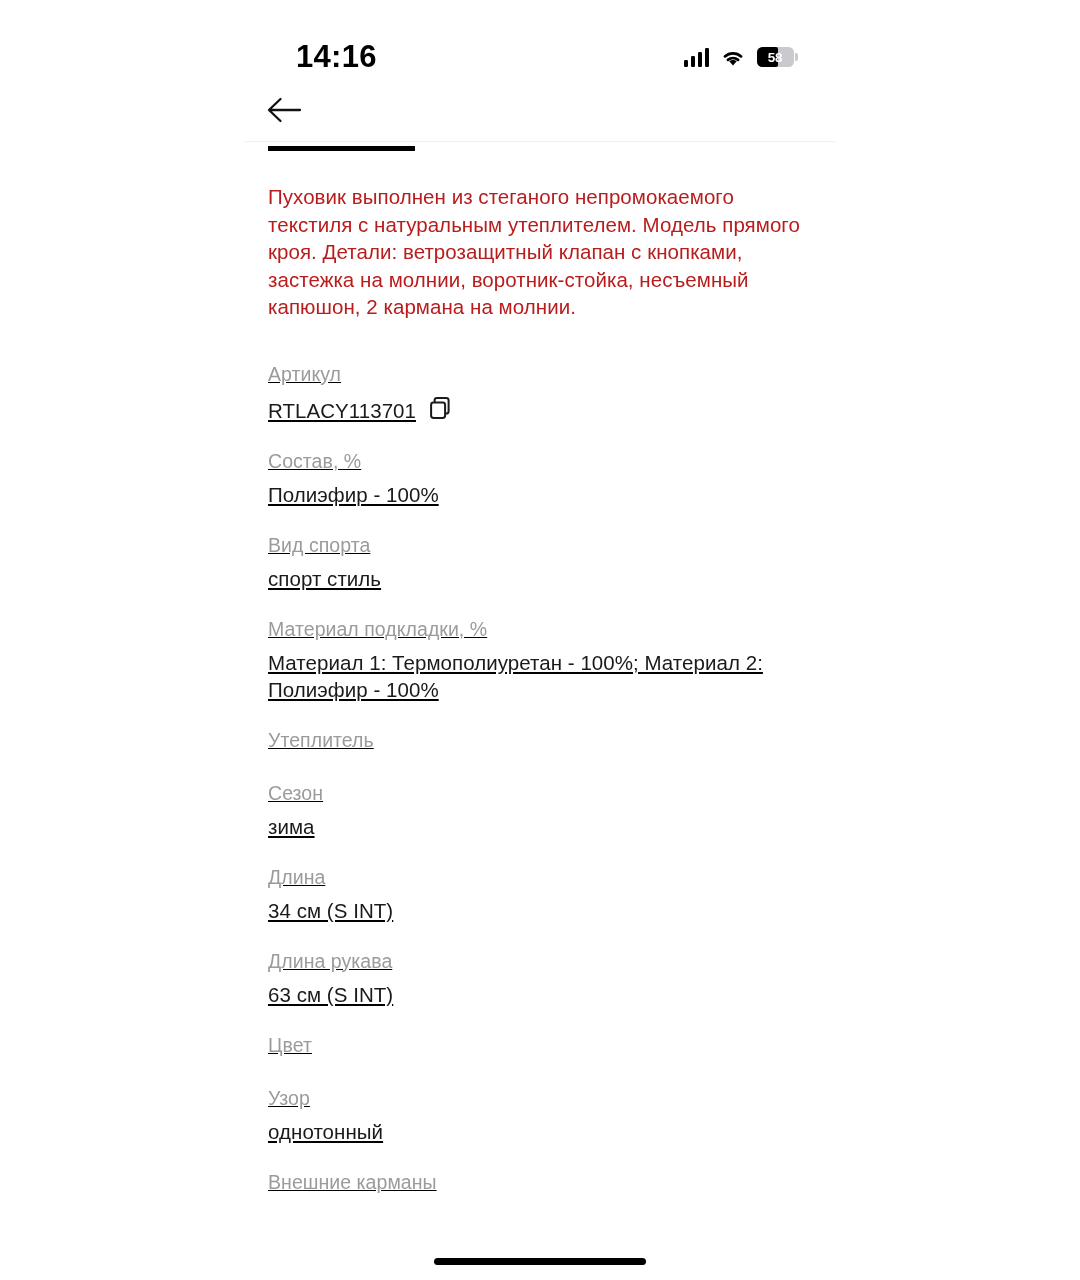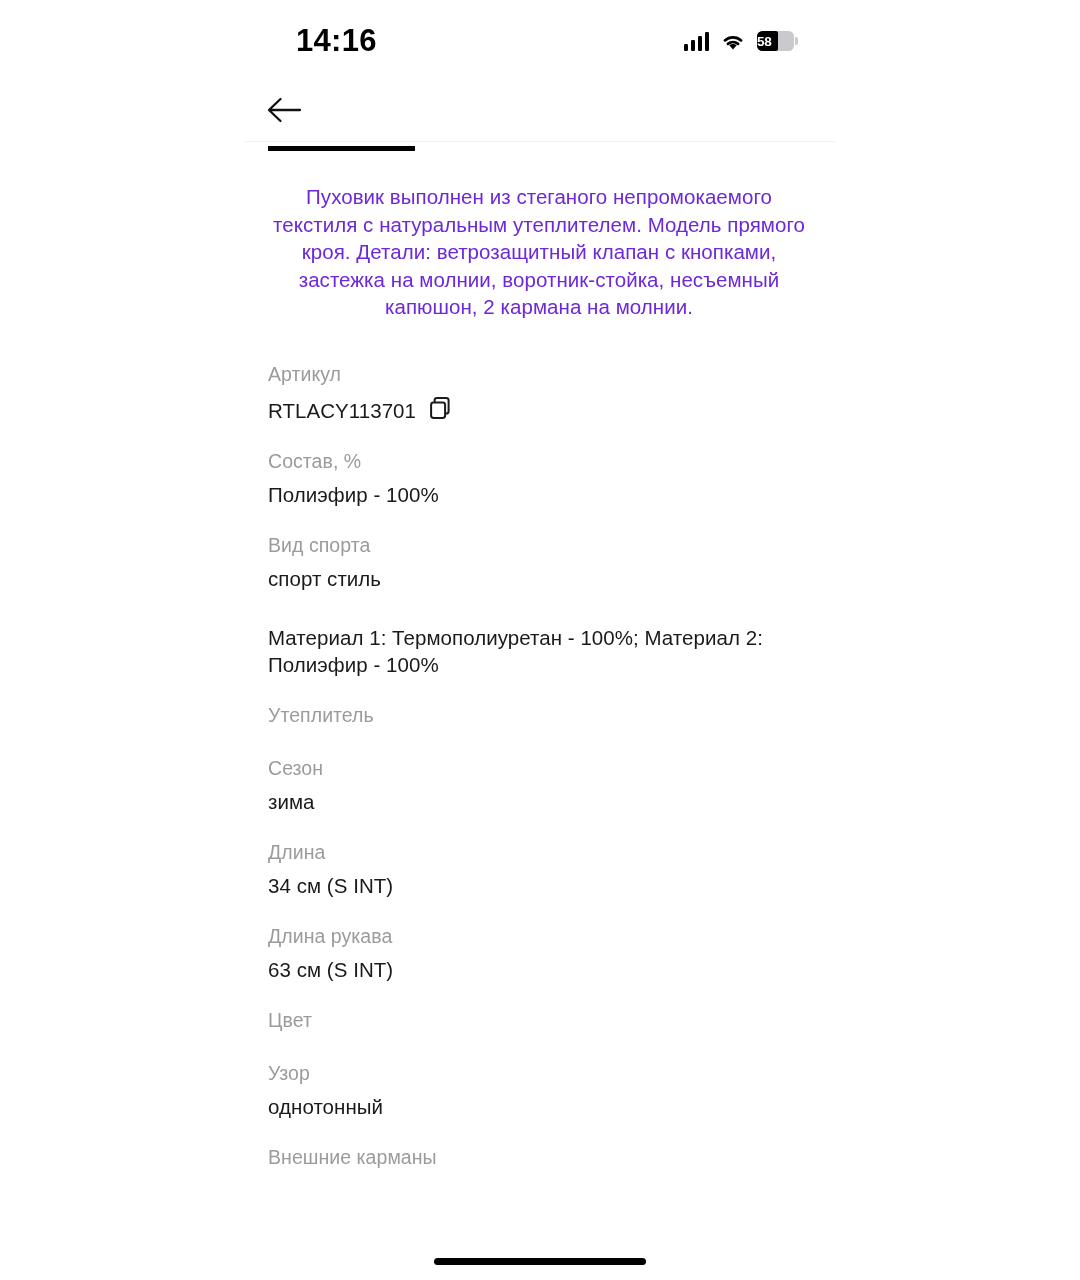--- a/index.html
+++ b/index.html
@@ -17,21 +17,21 @@
   .phone-frame {
     position: relative;
     width: 1080px;
     height: 1280px;
     background: #ffffff;
   }
 
   
   .status-bar {
     position: absolute;
-    top: 0;
+    top: 16px;
     left: 240px;
     width: 600px;
     height: 78px;
     display: flex;
     align-items: center;
     justify-content: space-between;
     padding: 0 28px 0 28px;
   }
 
   .status-time {
@@ -85,20 +85,21 @@
     position: absolute;
     left: 0; top: 0; bottom: 0;
     width: 58%;
     background: #000000;
     border-radius: 5.5px 2px 2px 5.5px;
   }
   .battery-pct {
     position: relative;
     z-index: 2;
     width: 100%;
+    text-align: center;
     font-size: 13.5px;
     font-weight: 700;
     color: #ffffff;
     letter-spacing: -0.3px;
     padding-right: 1px;
   }
   .battery-cap {
     position: absolute;
     right: -4px;
     top: 50%;
@@ -153,34 +154,34 @@
   .content {
     position: absolute;
     top: 183px;
     left: 268px;
     width: 545px;
   }
 
   .description {
     font-size: 20.5px;
     line-height: 27.5px;
-    color: #6d28d9;
+    color: #b91c1c;
     letter-spacing: 0.05px;
     max-width: 542px;
-    text-align: center;
   }
 
   .spec-list {
     margin-top: 41px;
     display: flex;
     flex-direction: column;
   }
 
   .spec-row {
     margin-bottom: 25px;
+    text-decoration: underline;
   }
   .spec-row:last-child { margin-bottom: 0; }
 
   .spec-label {
     font-size: 19.5px;
     line-height: 25px;
     color: #9b9b9e;
     letter-spacing: 0.05px;
     margin-bottom: 3px;
   }
@@ -286,20 +287,21 @@
         <div class="spec-label">Состав, %</div>
         <div class="spec-value">Полиэфир - 100%</div>
       </div>
 
       <div class="spec-row">
         <div class="spec-label">Вид спорта</div>
         <div class="spec-value">спорт стиль</div>
       </div>
 
       <div class="spec-row">
+        <div class="spec-label">Материал подкладки, %</div>
         <div class="spec-value">Материал 1: Термополиуретан - 100%; Материал 2: Полиэфир - 100%</div>
       </div>
 
       <div class="spec-row">
         <div class="spec-label">Утеплитель</div>
       </div>
 
       <div class="spec-row">
         <div class="spec-label">Сезон</div>
         <div class="spec-value">зима</div>

